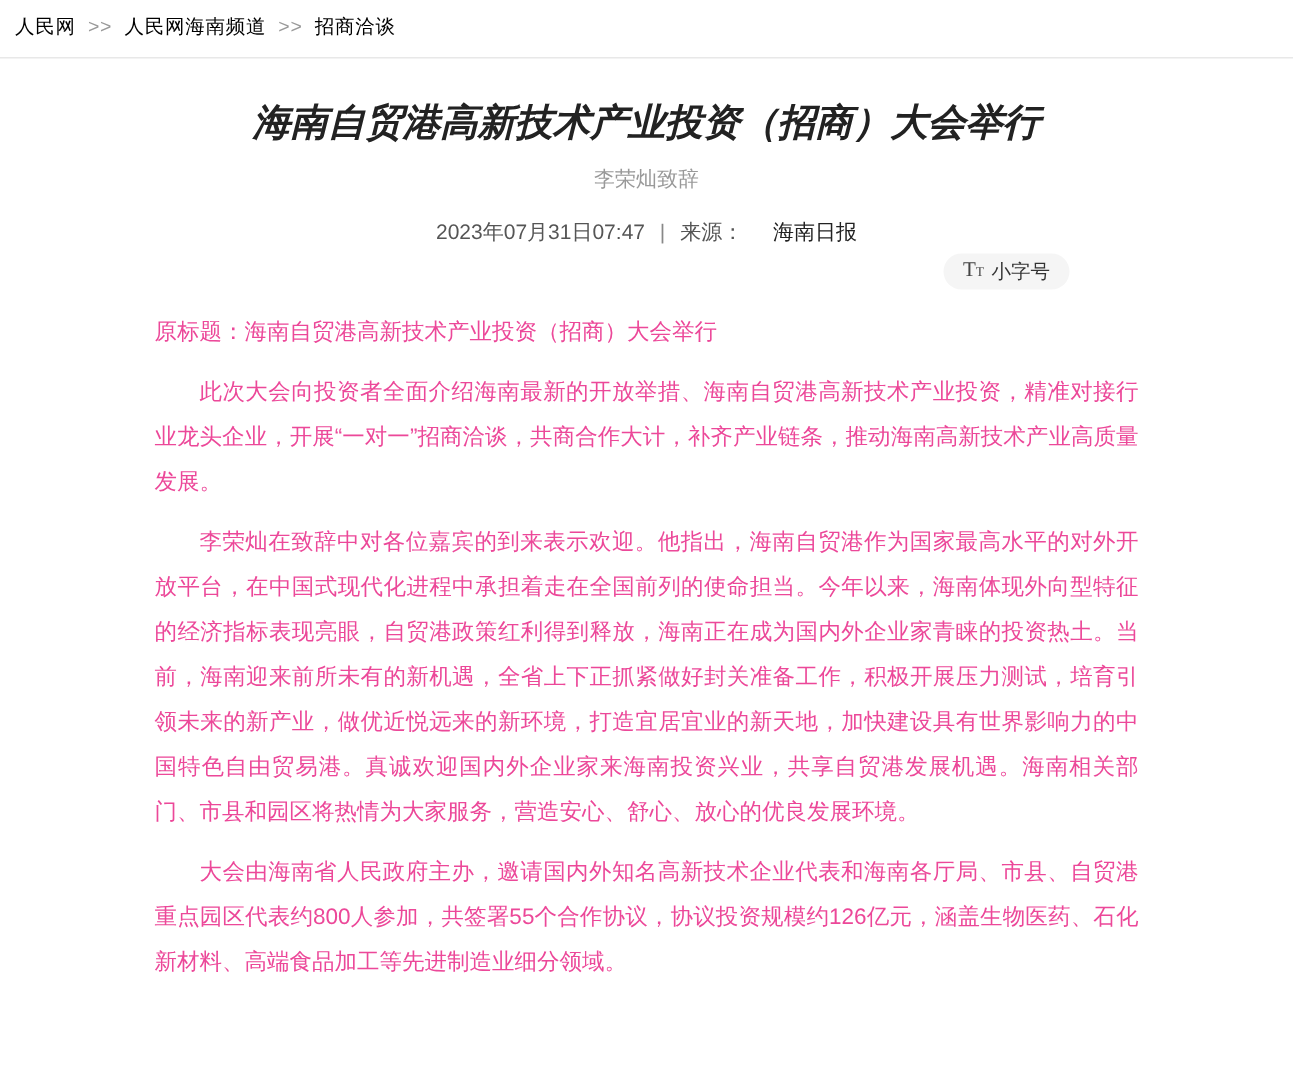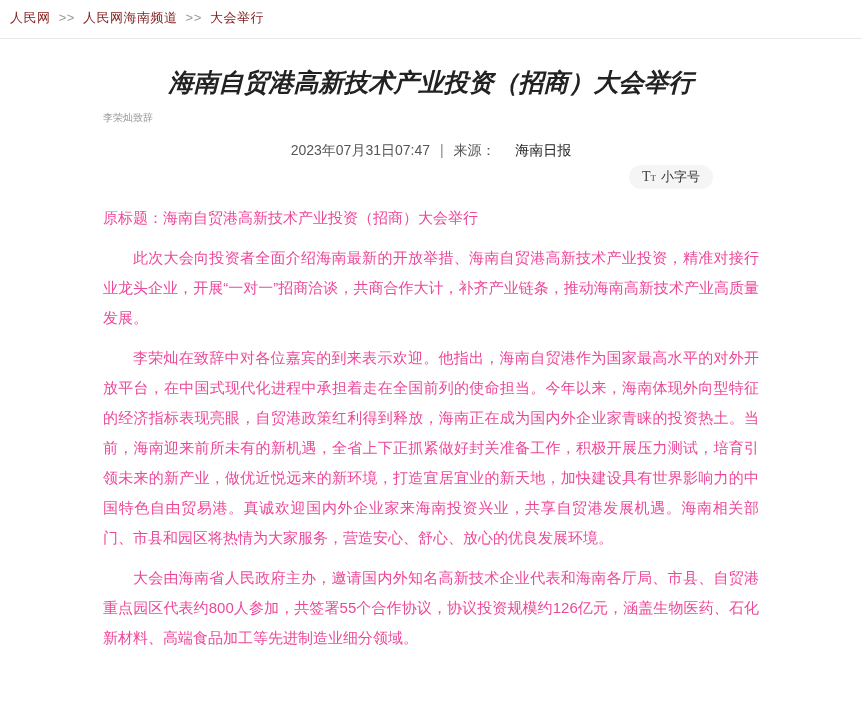--- a/index.html
+++ b/index.html
@@ -9,40 +9,40 @@
     font-family: "Liberation Sans", "DejaVu Sans", sans-serif;
     overflow: hidden;
   }
   
   .breadcrumb {
     padding: 9px 12px 11px 10px;
     font-size: 13px;
     color: #9a9a9a;
     letter-spacing: 0.5px;
   }
-  .breadcrumb .crumb { color: #7f1d1d; text-decoration: none; cursor: pointer; }
+  .breadcrumb .crumb { color: #000000; text-decoration: none; cursor: pointer; }
   .breadcrumb .sep { margin: 0 4px; color: #9a9a9a; }
   .top-divider { border: none; border-top: 1px solid #e8e8e8; }
 
   
   .article { width: 656px; margin: 0 auto; }
 
   .title {
     margin-top: 27px;
     text-align: center;
     font-size: 25px;
     font-weight: bold;
     color: #222222;
     line-height: 32px;
     font-style: italic;
   }
   .subtitle {
     margin-top: 13px;
-    text-align: left;
-    font-size: 10px;
+    text-align: center;
+    font-size: 14px;
     color: #999999;
   }
   .dateline {
     margin-top: 17px;
     text-align: center;
     font-size: 14px;
     color: #555555;
   }
   .dateline .pipe { margin: 0 6px; color: #888888; }
   .dateline .source { color: #222222; cursor: pointer; margin-left: 16px; }
@@ -84,21 +84,21 @@
 </head>
 <body>
 
 <div class="page">
 
   <div class="breadcrumb">
     <span class="crumb">人民网</span>
     <span class="sep">&gt;&gt;</span>
     <span class="crumb">人民网海南频道</span>
     <span class="sep">&gt;&gt;</span>
-    <span class="crumb">大会举行</span>
+    <span class="crumb">招商洽谈</span>
   </div>
 
   <hr class="top-divider">
 
   <div class="article">
 
     <h1 class="title">海南自贸港高新技术产业投资（招商）大会举行</h1>
 
     <div class="subtitle">李荣灿致辞</div>
 

